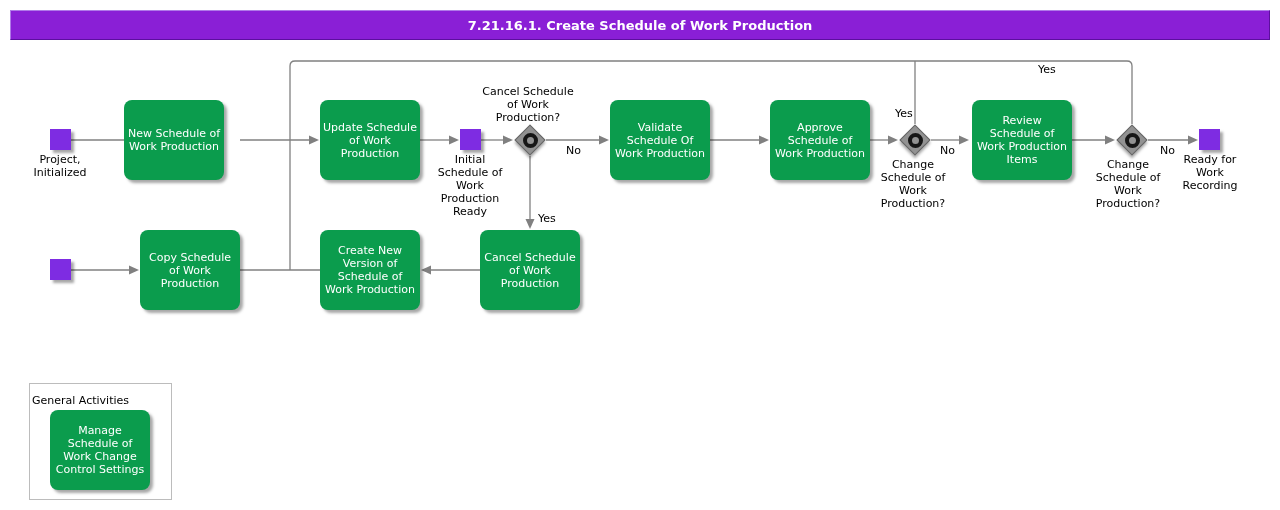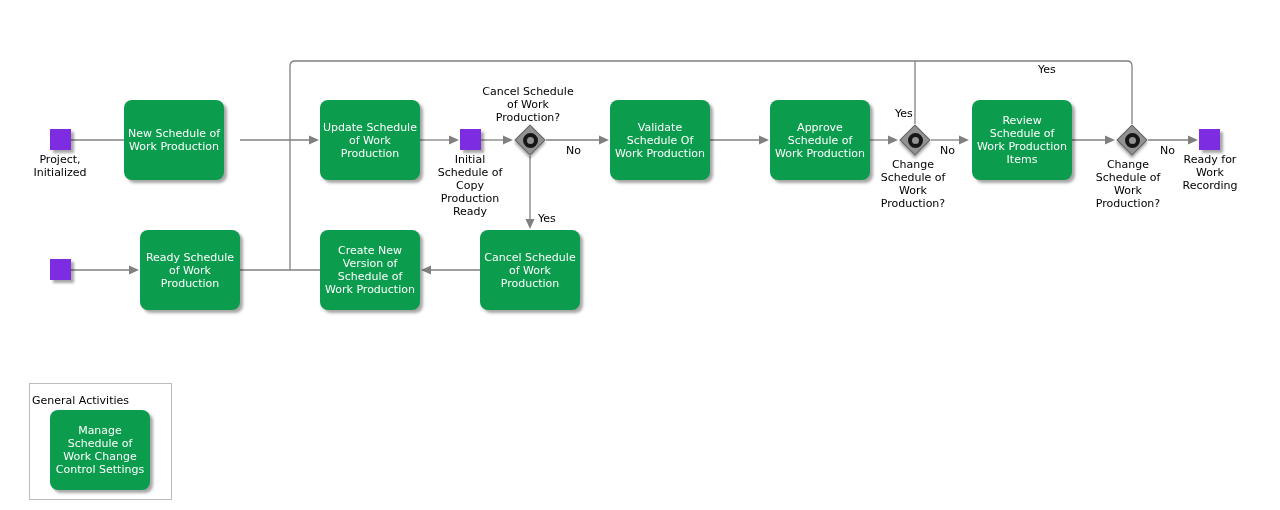--- a/index.html
+++ b/index.html
@@ -55,20 +55,23 @@
     position:absolute;left:29px;top:383px;width:143px;height:117px;
     border:1px solid var(--group-border);box-sizing:border-box;background:#fff;
   }
   .group .gtitle{position:absolute;left:2px;top:10px;font-size:11px;white-space:nowrap;}
 </style>
 </head>
 <body>
 
 <div id="canvas">
 
+  <div class="hdr">
+    <span>7.21.16.1. Create Schedule of Work Production</span>
+  </div>
 
   <svg class="wires" width="1280" height="510">
 
     <path class="wire" d="M71,140 H130"></path>
     <polygon class="ah" points="139,140 129,135.5 129,144.5"></polygon>
     <path class="wire" d="M240,140 H310"></path>
     <polygon class="ah" points="319,140 309,135.5 309,144.5"></polygon>
     <path class="wire" d="M420,140 H450"></path>
     <polygon class="ah" points="459,140 449,135.5 449,144.5"></polygon>
     <path class="wire" d="M481,140 H504"></path>
@@ -101,21 +104,21 @@
 
   <div class="event" style="left:50px;top:129px"></div>
   <div class="event" style="left:460px;top:129px"></div>
   <div class="event" style="left:1199px;top:129px"></div>
   <div class="event" style="left:50px;top:259px"></div>
 
   <div class="lbl" style="left:10px;top:153px">Project,
 Initialized</div>
   <div class="lbl" style="left:420px;top:153px">Initial
 Schedule of
-Copy
+Work
 Production
 Ready</div>
   <div class="lbl" style="left:1160px;top:153px">Ready for
 Work
 Recording</div>
 
   <div class="task" style="left:124px;top:100px">New Schedule of
 Work Production</div>
   <div class="task" style="left:320px;top:100px">Update Schedule
 of Work
@@ -123,21 +126,21 @@
   <div class="task" style="left:610px;top:100px">Validate
 Schedule Of
 Work Production</div>
   <div class="task" style="left:770px;top:100px">Approve
 Schedule of
 Work Production</div>
   <div class="task" style="left:972px;top:100px">Review
 Schedule of
 Work Production
 Items</div>
-  <div class="task" style="left:140px;top:230px">Ready Schedule
+  <div class="task" style="left:140px;top:230px">Copy Schedule
 of Work
 Production</div>
   <div class="task" style="left:320px;top:230px">Create New
 Version of
 Schedule of
 Work Production</div>
   <div class="task" style="left:480px;top:230px">Cancel Schedule
 of Work
 Production</div>
 

